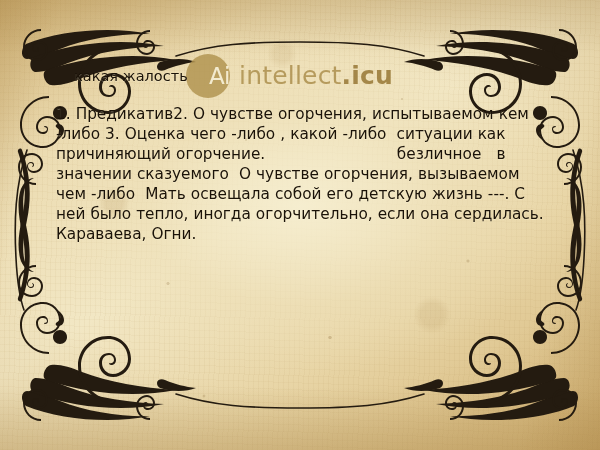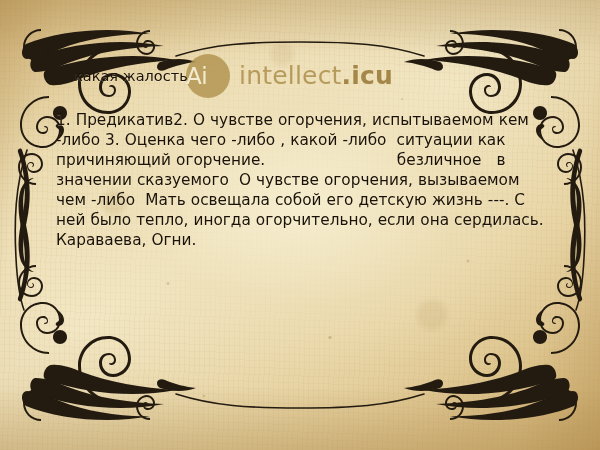--- a/index.html
+++ b/index.html
@@ -74,21 +74,21 @@
     pointer-events: none;
     user-select: none;
   }
   #wm-badge {
     width: 44px;
     height: 44px;
     border-radius: 50%;
     background: rgba(176,146,78,0.82);
     display: flex;
     align-items: center;
-    justify-content: flex-start;
+    justify-content: flex-end;
     flex: none;
   }
   #wm-badge span {
     font-family: "DejaVu Sans", "Liberation Sans", sans-serif;
     font-size: 23px;
     font-weight: 400;
     color: rgba(247,241,217,0.92);
     letter-spacing: -0.5px;
     line-height: 1;
   }
@@ -124,21 +124,21 @@
     color: #1a1208;
     text-shadow: 0 1px 0 rgba(255,248,222,0.30);
   }
   #headword {
     font-size: 14.5px;
     line-height: 1.2;
     white-space: pre;
     margin-left: 18px;
   }
   #body-text {
-    margin-top: 26px;
+    margin-top: 20px;
     font-size: 15.3px;
     line-height: 1.30;
     white-space: pre-wrap;
     word-spacing: 0.2px;
   }
 </style>
 </head>
 <body>
 
 <div id="page">

